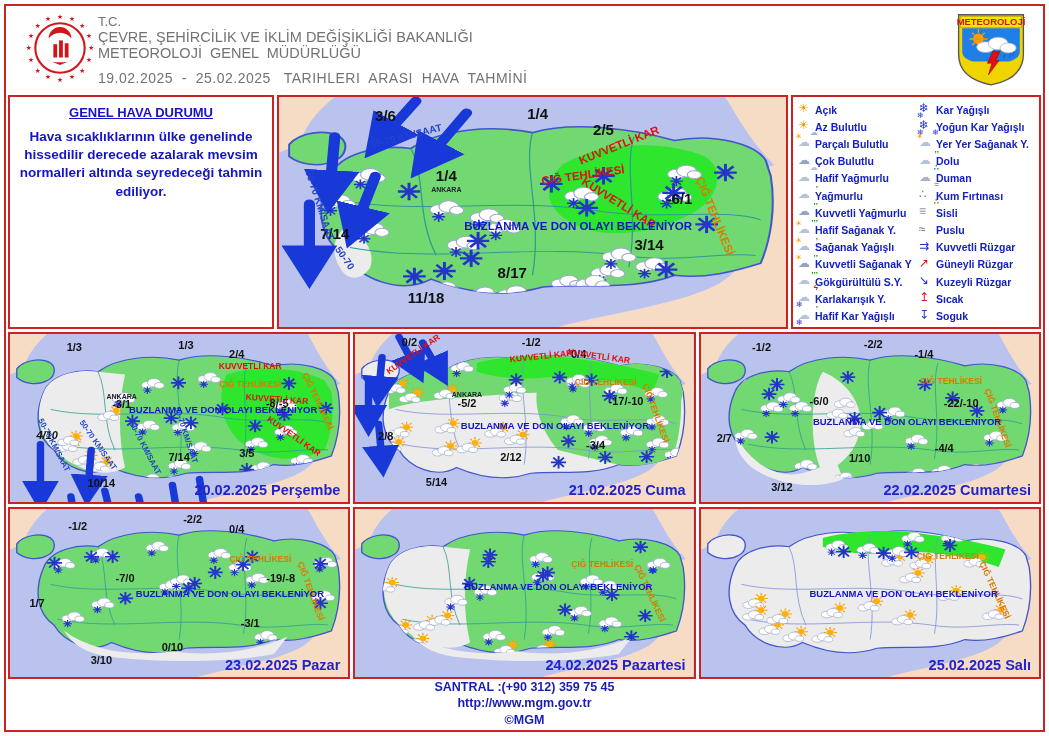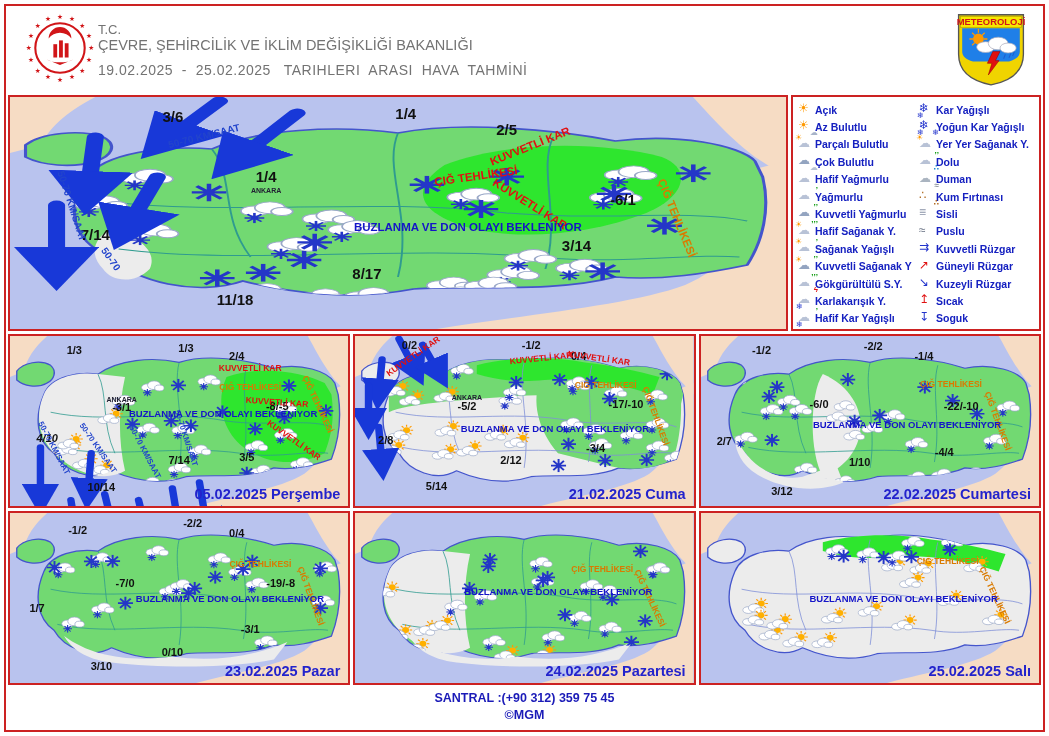--- a/index.html
+++ b/index.html
@@ -100,20 +100,21 @@
             <path d="M28 30A15 15 0 0 1 52 30A12 12 0 0 0 28 30Z" fill="#d11518"></path>
             <rect x="33" y="36" width="4" height="14" fill="#d11518"></rect>
             <rect x="39" y="32" width="4" height="18" fill="#d11518"></rect>
             <rect x="45" y="35" width="4" height="15" fill="#d11518"></rect>
             <path d="M26 52C32 56 48 56 54 52L40 58Z" fill="#d11518"></path>
           </svg>
       </div>
       <div class="h-center">
         <div class="h1">T.C.</div>
         <div class="h2">ÇEVRE, ŞEHİRCİLİK VE İKLİM DEĞİŞİKLİĞİ BAKANLIĞI</div>
+        <div class="h2">METEOROLOJİ  GENEL  MÜDÜRLÜĞÜ</div>
         <div class="h-date">19.02.2025  -  25.02.2025   TARIHLERI  ARASI  HAVA  TAHMİNİ</div>
       </div>
       <div>
         <svg width="72" height="80" viewBox="0 0 80 86">
           <path d="M4 6L76 6L76 50C76 70 60 80 40 84C20 80 4 70 4 50Z" fill="#f0d400" stroke="#555" stroke-width="1.5"></path>
           <path d="M8 21L72 21L72 47C72 52 68 56 60 58L20 58C12 56 8 52 8 47Z" fill="#1f7fe8"></path>
           <g stroke="#ff9900" stroke-width="1.4">
             <path d="M26 22V26M26 40V44M16 33H20M32 33H36M19 26L22 29M30 37L33 40M33 26L30 29M22 37L19 40"></path>
           </g>
           <circle cx="26" cy="33" r="6" fill="#ff9900"></circle>
@@ -126,20 +127,24 @@
           <g stroke="#1f5fd0" stroke-width="1.2">
             <path d="M56 50L54 55M62 49L60 54M66 47L64 52"></path>
           </g>
           <rect x="6" y="8" width="68" height="12" fill="#f8e800" stroke="#b8a800" stroke-width="0.8"></rect>
           <text x="40" y="17.5" text-anchor="middle" font-size="10.5" font-weight="bold" fill="#d11518" font-family="Liberation Sans, DejaVu Sans, sans-serif">METEOROLOJİ</text>
         </svg>
       </div>
     </header>
 
     <div class="row top">
+      <div class="box genel">
+        <div class="genel-title">GENEL HAVA DURUMU</div>
+        <div class="genel-body">Hava sıcaklıklarının ülke genelinde hissedilir derecede azalarak mevsim normalleri altında seyredeceği tahmin ediliyor.</div>
+      </div>
       <div class="box map large" id="map0">
           <svg viewBox="0 0 100 58" preserveAspectRatio="none" class="map-svg">
             <rect x="0" y="0" width="100" height="58" fill="#b9c3ee"></rect>
             <path d="M88 0L100 0L100 20L96 15C92 9 90 4 88 0Z" fill="#f6dcc4"></path>
             <path d="M100 16L100 58L55 58C68 54 80 52 87 47C94 41 97 30 96 18Z" fill="#f6dcc4"></path>
             <path d="M0 0L11 0C7 4 5 8 4 12L0 14Z" fill="#f6dcc4"></path>
             <path d="M2 12C4 9 9 8 12 10C14 12 13 15 11 16C8 18 4 17 2 15Z" fill="#72d972" stroke="#4455cc" stroke-width="0.4"></path>
             <path d="M10 20C12 14 20 12 26 13C32 8 42 7 50 9C58 6 70 8 78 11C86 9 94 12 96 16L97 20C98 28 97 36 95 42C90 44 84 46 78 45C70 49 60 47 52 48C44 51 36 49 30 46C24 50 16 46 13 40C8 36 7 28 10 20Z" fill="#72d972" stroke="#4455cc" stroke-width="0.4"></path>
             <path d="M56 17C64 11 76 11 84 15C88 18 87 25 82 29C74 35 64 36 58 32C52 28 52 22 56 17Z" fill="#2ee62e"></path>
             <path d="M13 33C17 35 19 39 18 43C16 47 13 46 12 43C10 39 11 35 13 33Z" fill="#ececec"></path>
@@ -530,21 +535,21 @@
           <div class="ov wind" style="left: 13%; top: 66%; transform: translate(-50%, -50%) rotate(62deg);">50-70 KM/SAAT</div>
           <div class="ov wind" style="left: 26%; top: 66%; transform: translate(-50%, -50%) rotate(55deg);">50-70 KM/SAAT</div>
           <div class="ov wind" style="left: 40%; top: 68%; transform: translate(-50%, -50%) rotate(62deg);">50-70 KM/SAAT</div>
           <div class="ov wind" style="left: 52%; top: 60%; transform: translate(-50%, -50%) rotate(72deg);">50-70 KM/SAAT</div>
           <div class="ov warn" style="color: rgb(224, 16, 16); left: 71%; top: 19%; transform: translate(-50%, -50%) rotate(0deg);">KUVVETLİ KAR</div>
           <div class="ov warn" style="color: rgb(217, 122, 0); left: 71%; top: 30%; transform: translate(-50%, -50%) rotate(0deg);">ÇIĞ TEHLİKESİ</div>
           <div class="ov warn" style="color: rgb(224, 16, 16); left: 79%; top: 39%; transform: translate(-50%, -50%) rotate(4deg);">KUVVETLİ KAR</div>
           <div class="ov warn" style="color: rgb(217, 122, 0); left: 91%; top: 40%; transform: translate(-50%, -50%) rotate(65deg);">ÇIĞ TEHLİKESİ</div>
           <div class="ov warn" style="color: rgb(224, 16, 16); left: 84%; top: 61%; transform: translate(-50%, -50%) rotate(35deg);">KUVVETLİ KAR</div>
           <div class="ov warn buz" style="color: rgb(20, 20, 200); left: 63%; top: 45%; transform: translate(-50%, -50%) rotate(0deg);">BUZLANMA VE DON OLAYI BEKLENİYOR</div>
-          <div class="date-label">05.02.2025 Perşembe</div>
+          <div class="date-label">20.02.2025 Perşembe</div>
         </div>
       <div class="box map small" id="map2">
           <svg viewBox="0 0 100 58" preserveAspectRatio="none" class="map-svg">
             <rect x="0" y="0" width="100" height="58" fill="#b9c3ee"></rect>
             <path d="M88 0L100 0L100 20L96 15C92 9 90 4 88 0Z" fill="#f6dcc4"></path>
             <path d="M100 16L100 58L55 58C68 54 80 52 87 47C94 41 97 30 96 18Z" fill="#f6dcc4"></path>
             <path d="M0 0L11 0C7 4 5 8 4 12L0 14Z" fill="#f6dcc4"></path>
             <path d="M2 12C4 9 9 8 12 10C14 12 13 15 11 16C8 18 4 17 2 15Z" fill="#ececec" stroke="#4455cc" stroke-width="0.4"></path>
             <path d="M10 20C12 14 20 12 26 13C32 8 42 7 50 9C58 6 70 8 78 11C86 9 94 12 96 16L97 20C98 28 97 36 95 42C90 44 84 46 78 45C70 49 60 47 52 48C44 51 36 49 30 46C24 50 16 46 13 40C8 36 7 28 10 20Z" fill="#ececec" stroke="#4455cc" stroke-width="0.4"></path>
             <path d="M10 20C12 14 20 12 26 13C32 8 42 7 50 9C58 6 70 8 78 11C86 9 94 12 96 16L97 20L96 25C80 21 60 19 42 21C30 22 16 23 10 26Z" fill="#72d972"></path>
@@ -953,17 +958,18 @@
           </svg>
           <div class="ov warn" style="color: rgb(217, 122, 0); left: 73%; top: 28%; transform: translate(-50%, -50%) rotate(0deg);">ÇIĞ TEHLİKESİ</div>
           <div class="ov warn" style="color: rgb(217, 122, 0); left: 87%; top: 48%; transform: translate(-50%, -50%) rotate(65deg);">ÇIĞ TEHLİKESİ</div>
           <div class="ov warn buz" style="color: rgb(20, 20, 200); left: 60%; top: 50%; transform: translate(-50%, -50%) rotate(0deg);">BUZLANMA VE DON OLAYI BEKLENİYOR</div>
           <div class="date-label">25.02.2025 Salı</div>
         </div>
     </div>
 
     <footer>
       <div>SANTRAL :(+90 312) 359 75 45</div>
+      <div>http://www.mgm.gov.tr</div>
       <div>©MGM</div>
     </footer>
 
   </div>
 </div>
 
 </body></html>

